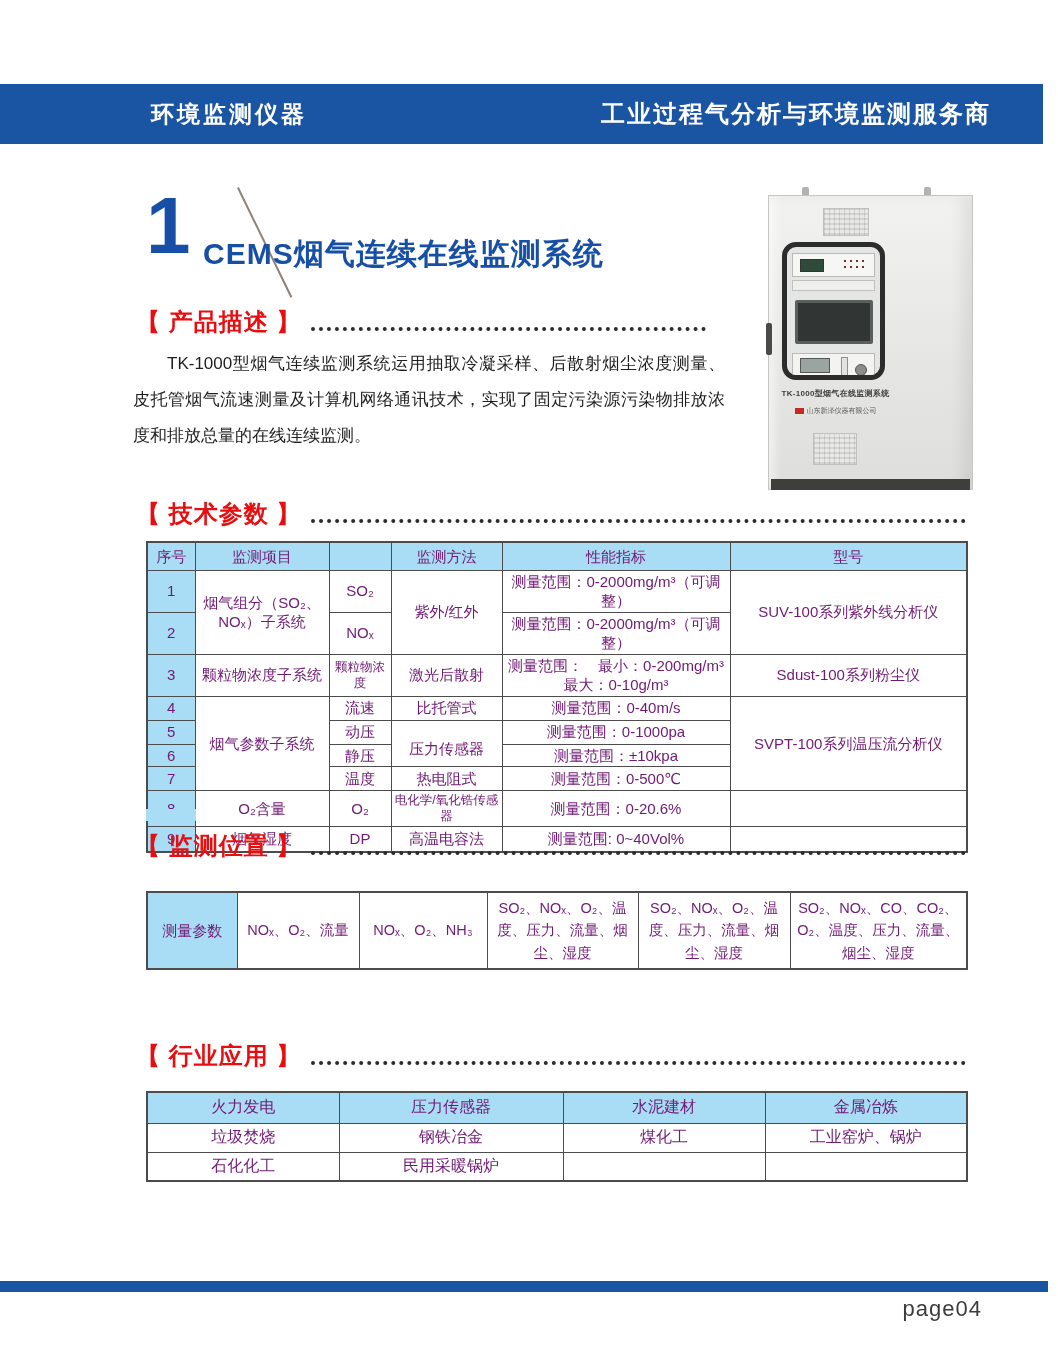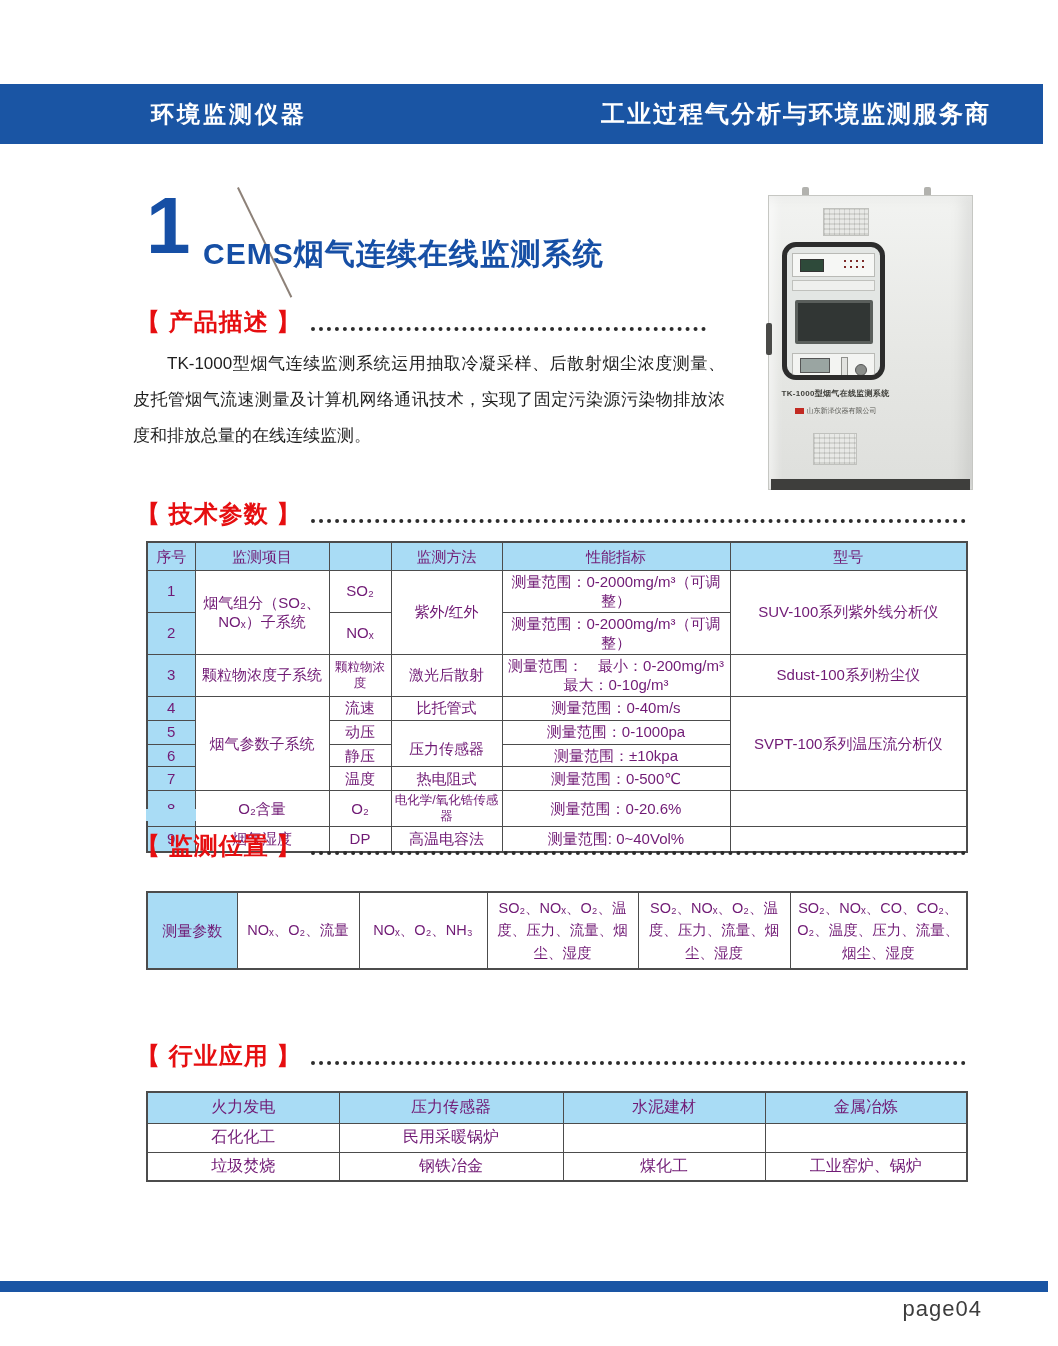--- a/index.html
+++ b/index.html
@@ -272,30 +272,30 @@
         <col style="width:202px">
     </colgroup>
     <tbody>
         <tr style="height:31px">
       <th class="blue">火力发电</th>
       <th class="blue">压力传感器</th>
       <th class="blue">水泥建材</th>
       <th class="blue">金属冶炼</th>
     </tr>
     <tr style="height:29px">
+      <td>垃圾焚烧</td>
+      <td>钢铁冶金</td>
+      <td>煤化工</td>
+      <td>工业窑炉、锅炉</td>
+    </tr>
+    <tr style="height:29px">
       <td>石化化工</td>
       <td>民用采暖锅炉</td>
       <td></td>
       <td></td>
     </tr>
-    <tr style="height:29px">
-      <td>垃圾焚烧</td>
-      <td>钢铁冶金</td>
-      <td>煤化工</td>
-      <td>工业窑炉、锅炉</td>
-    </tr>
   </tbody>
     </table>
 
   <div class="footer-line"></div>
   <div class="page-num">page04</div>
 
 </div>
 
 </body></html>

